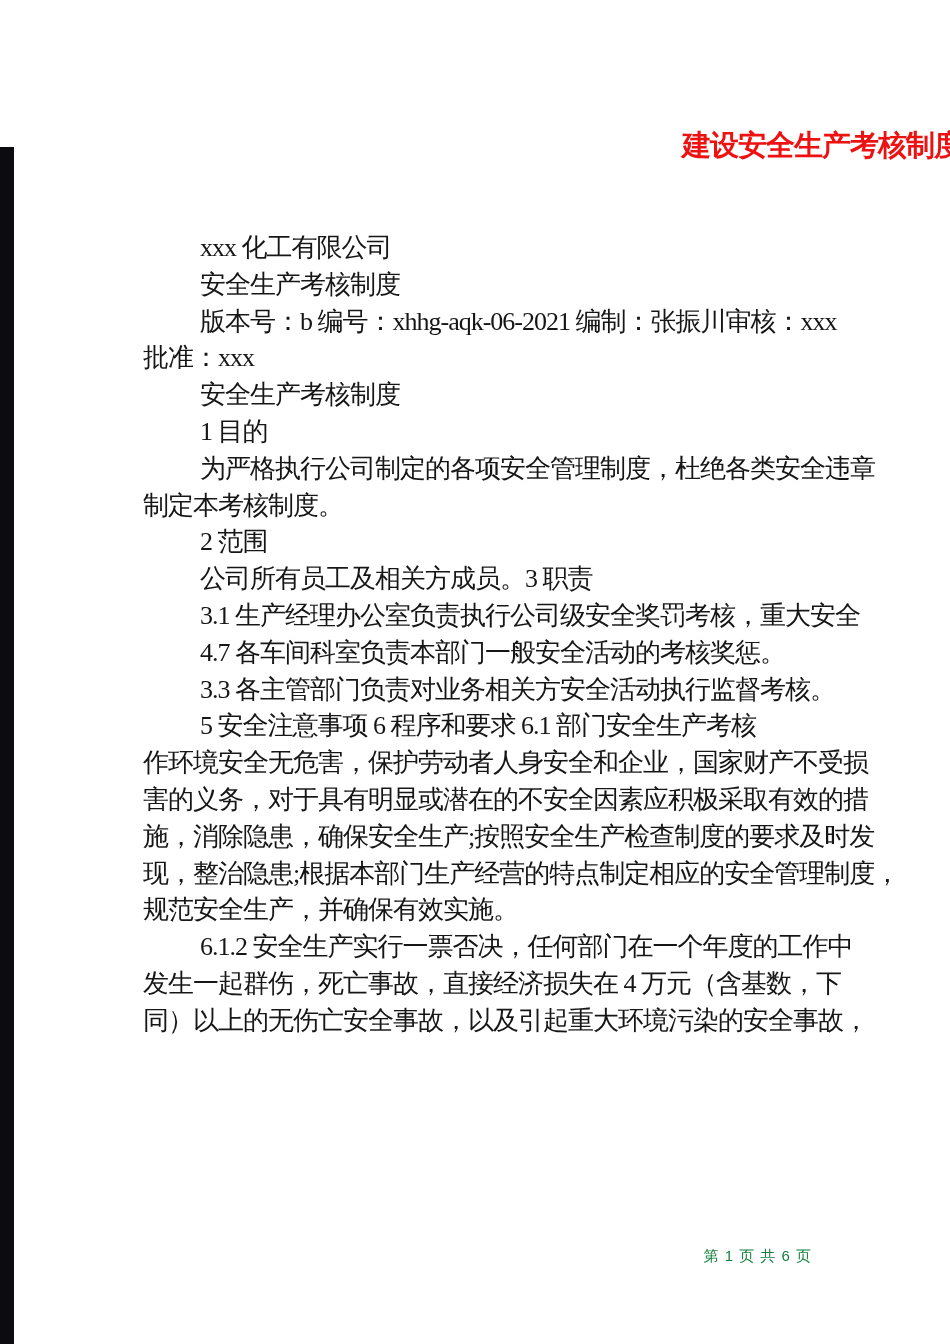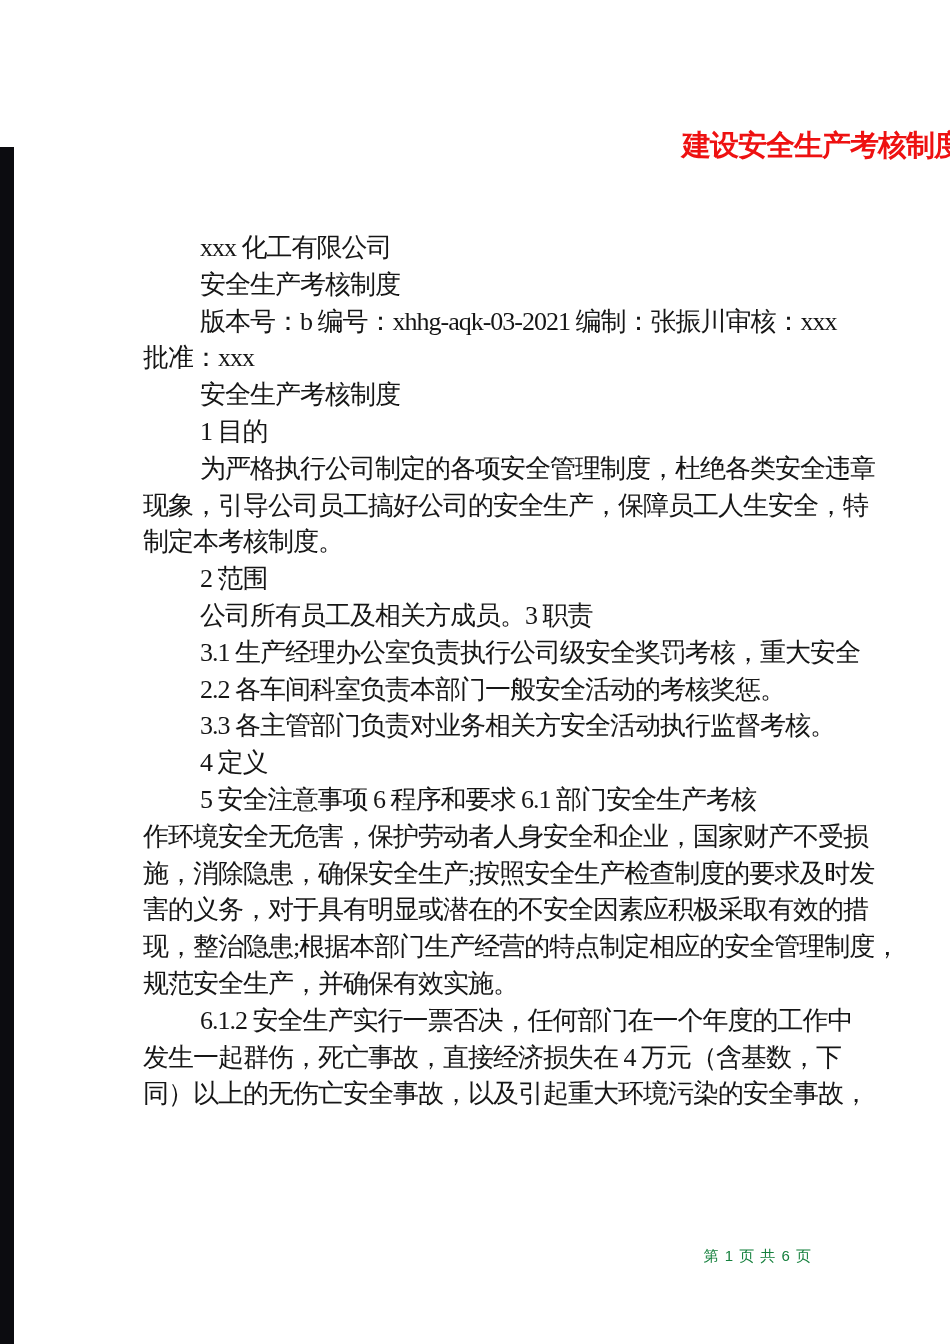--- a/index.html
+++ b/index.html
@@ -62,37 +62,35 @@
 </style>
 </head>
 <body>
 
 <div class="page" style="background: rgb(255, 255, 255);">
   <div class="edge-bar" style="background: rgb(12, 12, 16);"></div>
   <h1 class="title" style="color: rgb(238, 17, 17);">建设安全生产考核制度</h1>
   <div class="body-text" id="lines">
       <div class="line indent">xxx 化工有限公司</div>
       <div class="line indent">安全生产考核制度</div>
-      <div class="line indent">版本号：b 编号：xhhg-aqk-03-2021 编制：张振川审核：xxx</div>
+      <div class="line indent">版本号：b 编号：xhhg-aqk-06-2021 编制：张振川审核：xxx</div>
       <div class="line">批准：xxx</div>
       <div class="line indent">安全生产考核制度</div>
       <div class="line indent">1 目的</div>
       <div class="line indent">为严格执行公司制定的各项安全管理制度，杜绝各类安全违章</div>
-      <div class="line">现象，引导公司员工搞好公司的安全生产，保障员工人生安全，特</div>
       <div class="line">制定本考核制度。</div>
       <div class="line indent">2 范围</div>
       <div class="line indent">公司所有员工及相关方成员。3 职责</div>
       <div class="line indent">3.1 生产经理办公室负责执行公司级安全奖罚考核，重大安全</div>
-      <div class="line indent">2.2 各车间科室负责本部门一般安全活动的考核奖惩。</div>
+      <div class="line indent">4.7 各车间科室负责本部门一般安全活动的考核奖惩。</div>
       <div class="line indent">3.3 各主管部门负责对业务相关方安全活动执行监督考核。</div>
-      <div class="line indent">4 定义</div>
       <div class="line indent">5 安全注意事项 6 程序和要求 6.1 部门安全生产考核</div>
       <div class="line">作环境安全无危害，保护劳动者人身安全和企业，国家财产不受损</div>
+      <div class="line">害的义务，对于具有明显或潜在的不安全因素应积极采取有效的措</div>
       <div class="line">施，消除隐患，确保安全生产;按照安全生产检查制度的要求及时发</div>
-      <div class="line">害的义务，对于具有明显或潜在的不安全因素应积极采取有效的措</div>
       <div class="line">现，整治隐患;根据本部门生产经营的特点制定相应的安全管理制度，</div>
       <div class="line">规范安全生产，并确保有效实施。</div>
       <div class="line indent">6.1.2 安全生产实行一票否决，任何部门在一个年度的工作中</div>
       <div class="line">发生一起群伤，死亡事故，直接经济损失在 4 万元（含基数，下</div>
       <div class="line">同）以上的无伤亡安全事故，以及引起重大环境污染的安全事故，</div>
     </div>
   <div class="footer">
     <span>第 1 页 共 6 页</span>
   </div>
 </div>

